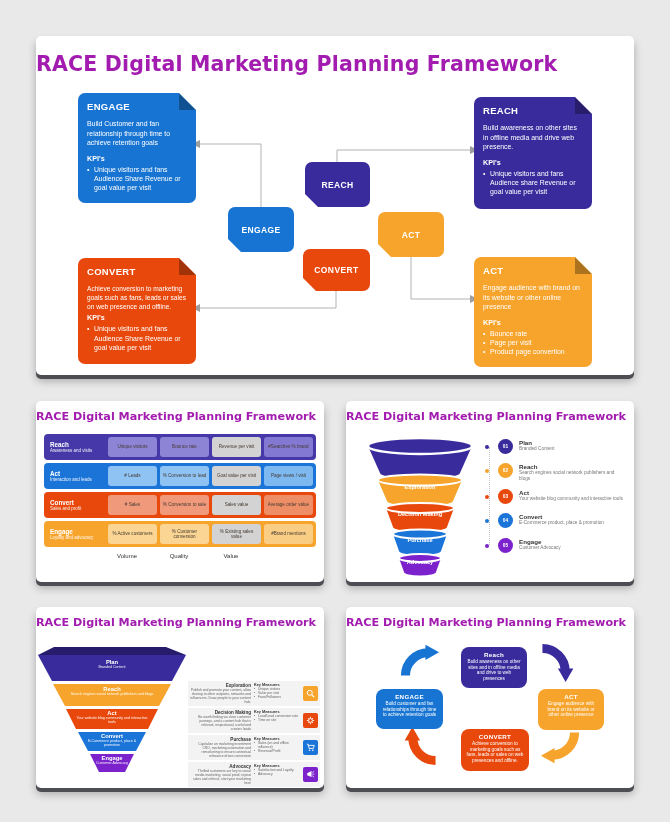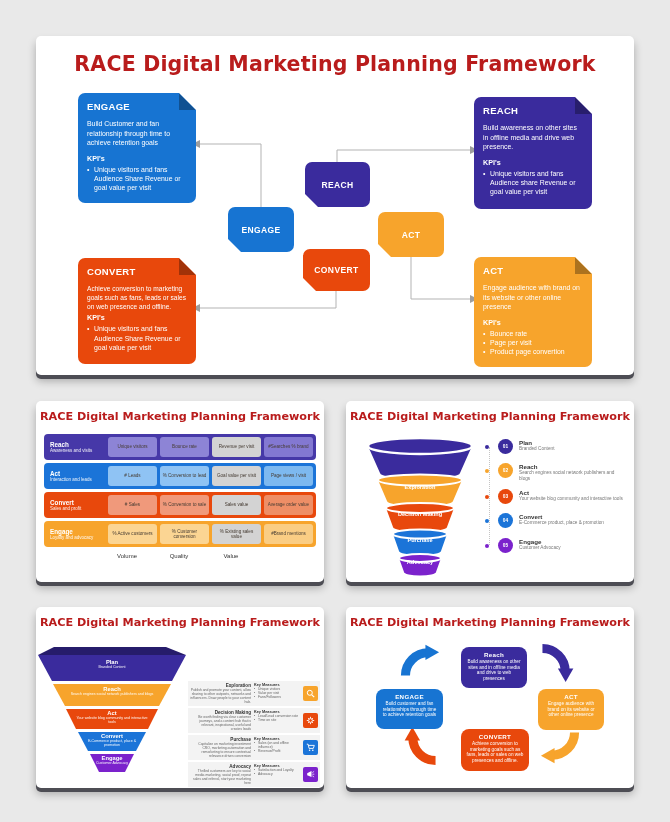--- a/index.html
+++ b/index.html
@@ -1,21 +1,21 @@
 <!DOCTYPE html>
 <html><head>
 <meta charset="utf-8">
 <style>
   html,body{margin:0;padding:0;}
   body{background:#e9e9e9;font-family:"Liberation Sans",sans-serif;}
   #page{position:relative;width:670px;height:822px;background:#e9e9e9;overflow:hidden;}
   .slide{position:absolute;background:#fff;border-radius:5px;
          box-shadow:0 4px 0 #4d4d54, 0 6px 8px rgba(0,0,0,.28);}
-  .slide-title{position:absolute;left:0;right:0;text-align:center;
-               font-family:"DejaVu Sans",sans-serif;font-weight:bold;color:#b91c1c;}
+  .slide-title{position:absolute;left:0;right:0;
+               font-family:"DejaVu Sans",sans-serif;font-weight:bold;color:#a21caf;}
   .s-main .slide-title{top:16px;font-size:20.5px;letter-spacing:.2px;}
   .s-small .slide-title{top:9px;font-size:11.2px;}
 
   
   .cbox{position:absolute;color:#fff;border-radius:7px;padding:8px 9px;box-sizing:border-box;
         clip-path:polygon(0 0, calc(100% - 17px) 0, 100% 17px, 100% 100%, 0 100%);}
   .cbox::after{content:"";position:absolute;top:0;right:0;width:17px;height:17px;
                clip-path:polygon(0 0,100% 100%,0 100%);background:rgba(0,0,0,.3);}
   .cbox-title{font-size:9.5px;font-weight:bold;margin-bottom:7px;letter-spacing:.3px;}
   .cbox-desc{font-size:6.9px;line-height:1.38;}

